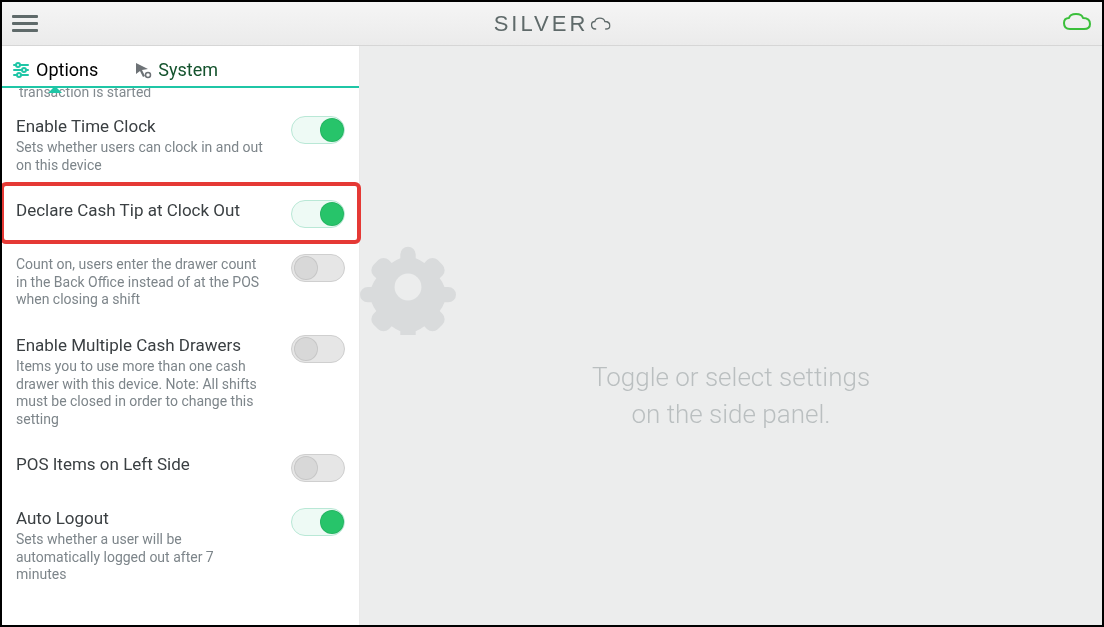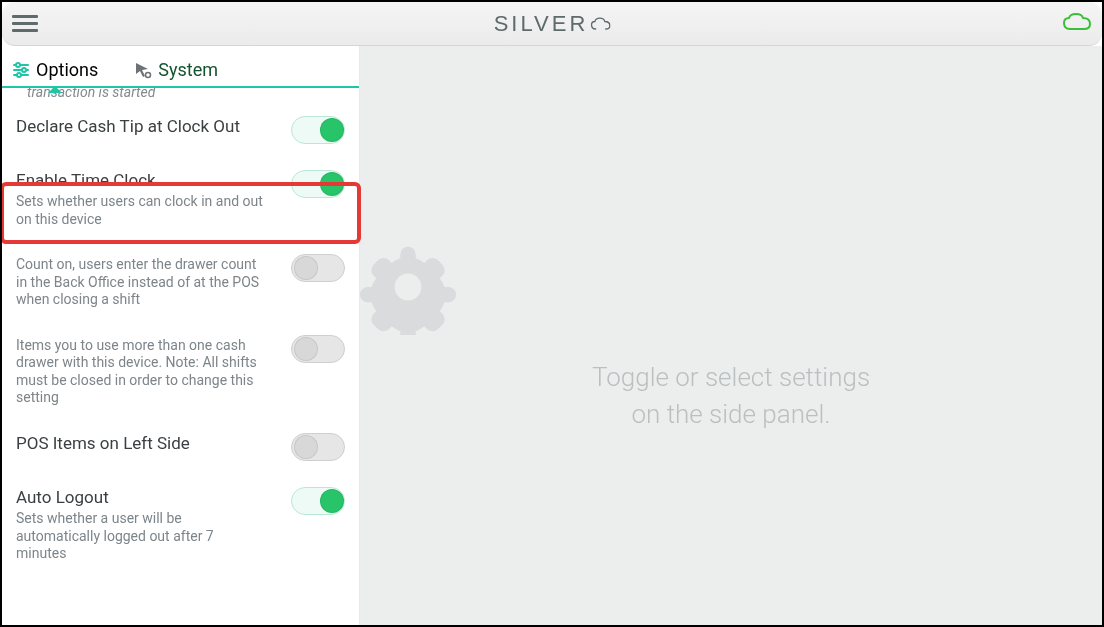--- a/index.html
+++ b/index.html
@@ -19,21 +19,20 @@
   }
   
   .header {
     height: 44px;
     background: linear-gradient(#f5f5f5, #ebebeb);
     border-bottom: 1px solid #d6d6d6;
     display: flex;
     align-items: center;
     padding: 1px 10px;
     position: relative;
-    border-radius: 13px;
   }
   .hamburger {
     width: 26px; height: 26px;
     display: flex; flex-direction: column; justify-content: center; gap: 4px;
     cursor: pointer;
   }
   .hamburger span {
     display: block; height: 3px; background: #5f6a6a; border-radius: 1px;
   }
   .brand {
@@ -102,23 +101,22 @@
   }
   .tab .tab-icon { width: 18px; height: 18px; display:flex; align-items:center; justify-content:center;}
   .scroll {
     flex: 1;
     overflow: hidden;
     padding: 0 0 10px 0;
   }
   .partial {
     color: #828a8f;
     font-size: 14px;
-    padding: 0 14px 2px 25px;
+    padding: 0 14px 2px 17px;
     margin-top: -4px;
-    font-style: italic;
   }
   .setting {
     padding: 14px 14px 12px 14px;
     display: flex;
     align-items: flex-start;
     gap: 10px;
     position: relative;
   }
   .setting + .setting {
   }
@@ -248,50 +246,51 @@
               <circle cx="14" cy="14" r="2.5" fill="none" stroke="#6d7276" stroke-width="1.5"></circle>
             </svg>
           </span>
           <span>System</span>
         </div>
       </div>
 
       <div class="scroll">
         <div class="partial">transaction is started</div>
 
-        <div class="setting" id="declare-row">
-          <div class="text">
-            <div class="setting-title">Declare Cash Tip at Clock Out</div>
-          </div>
-          <div class="toggle on">
-              <div class="knob"></div>
-            </div>
-        </div>
-
         <div class="setting">
           <div class="text">
             <div class="setting-title">Enable Time Clock</div>
             <div class="setting-desc">Sets whether users can clock in and out on this device</div>
           </div>
           <div class="toggle on">
               <div class="knob"></div>
             </div>
         </div>
 
+        <div class="setting" id="declare-row">
+          <div class="text">
+            <div class="setting-title">Declare Cash Tip at Clock Out</div>
+          </div>
+          <div class="toggle on">
+              <div class="knob"></div>
+            </div>
+        </div>
+
         <div class="setting">
           <div class="text">
             <div class="setting-desc">Count on, users enter the drawer count in the Back Office instead of at the POS when closing a shift</div>
           </div>
           <div class="toggle">
               <div class="knob"></div>
             </div>
         </div>
 
         <div class="setting">
           <div class="text">
+            <div class="setting-title">Enable Multiple Cash Drawers</div>
             <div class="setting-desc">Items you to use more than one cash drawer with this device. Note: All shifts must be closed in order to change this setting</div>
           </div>
           <div class="toggle">
               <div class="knob"></div>
             </div>
         </div>
 
         <div class="setting">
           <div class="text">
             <div class="setting-title">POS Items on Left Side</div>

